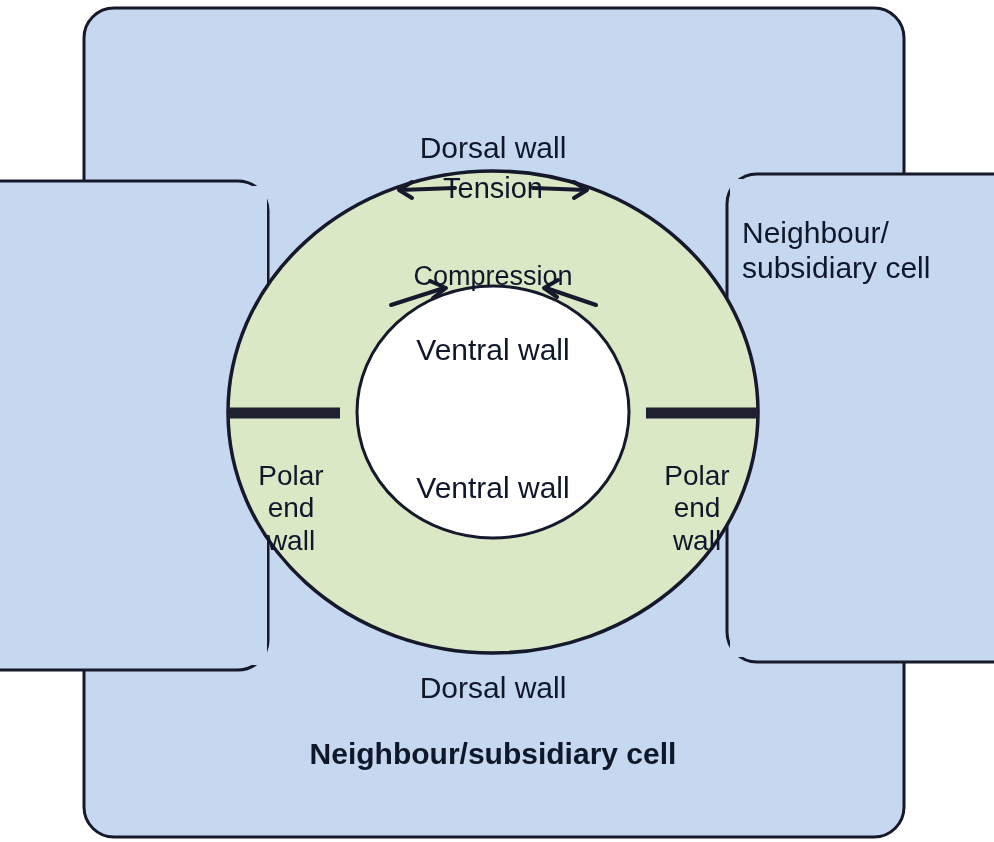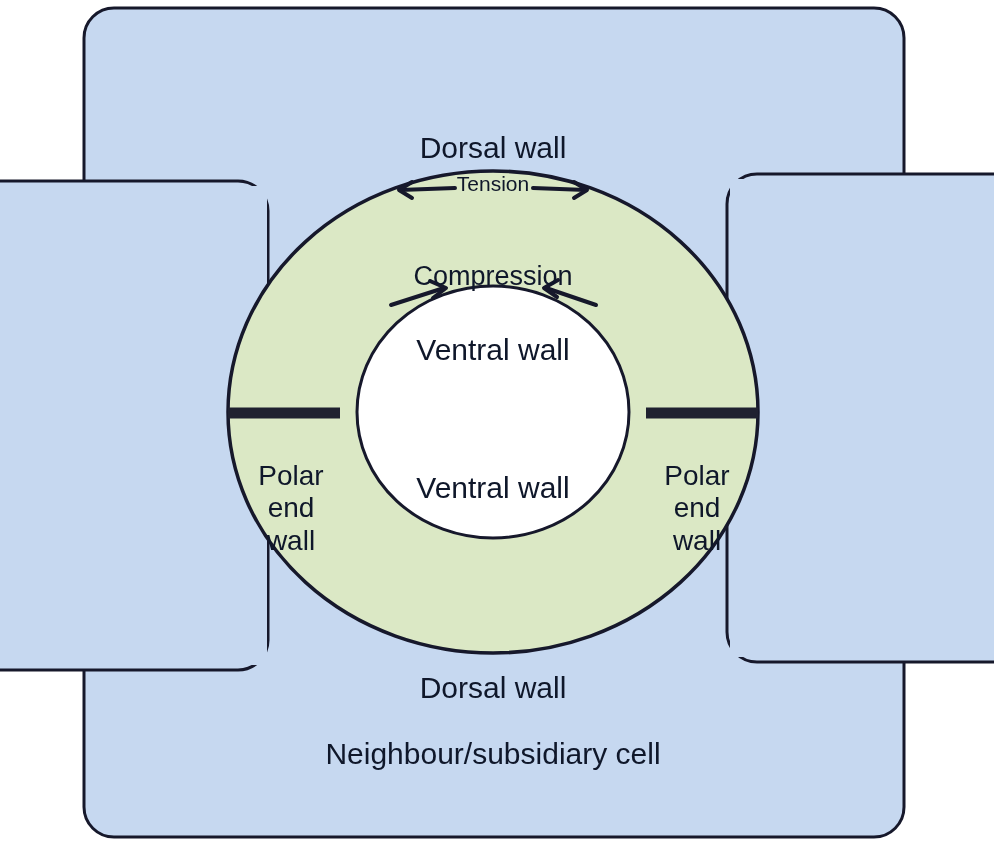--- a/index.html
+++ b/index.html
@@ -33,29 +33,29 @@
     line-height: 1.14;
     white-space: pre;
     user-select: none;
   }
   .lbl-big   { font-size: 30px; }
   .lbl-mid   { font-size: 28px; margin-top: 36px; }
   .stack { line-height: 1.16; white-space: normal; }
 
   
   #label-dorsal-top      { left: 343px; top: 131px; width: 300px; }
-  #label-tension         { left: 403px; top: 172px; width: 180px; font-size: 21px; }
+  #label-tension         { left: 403px; top: 172px; width: 180px; font-size: 29px; }
   #label-compression     { left: 383px; top: 261px; width: 220px; font-size: 27px; }
   #label-ventral-top     { left: 373px; top: 333px; width: 240px; }
   #label-stomatal-pore   { left: 353px; top: 396px; width: 280px; }
   #label-ventral-bottom  { left: 373px; top: 471px; width: 240px; }
   #label-polar-left      { left: 232px; top: 424px; width: 118px; }
   #label-polar-right     { left: 638px; top: 424px; width: 118px; }
   #label-dorsal-bottom   { left: 343px; top: 671px; width: 300px; }
-  #label-neighbour-bottom{ left: 243px; top: 737px; width: 500px; }
+  #label-neighbour-bottom{ left: 243px; top: 737px; width: 500px; font-weight: bold; }
   #label-neighbour-right { left: 742px; top: 216px; width: 244px; text-align: left; }
 </style>
 </head>
 <body>
 
 <div id="stage">
 
   <svg id="diagram-svg" viewBox="0 0 994 842" xmlns="http://www.w3.org/2000/svg">
 
     <rect x="84" y="8" width="820" height="829" rx="30" ry="30" fill="#c6d8f0" stroke="#16182b" stroke-width="3"></rect>
@@ -113,14 +113,18 @@
   <div class="lbl lbl-mid stack" id="label-polar-right">
     <div>Polar</div>
     <div>end</div>
     <div>wall</div>
   </div>
 
   <div class="lbl lbl-big" id="label-dorsal-bottom">Dorsal wall</div>
 
   <div class="lbl lbl-big" id="label-neighbour-bottom">Neighbour/subsidiary cell</div>
 
+  <div class="lbl lbl-big stack" id="label-neighbour-right">
+    <div>Neighbour/</div>
+    <div>subsidiary cell</div>
+  </div>
 
 </div>
 
 </body></html>

